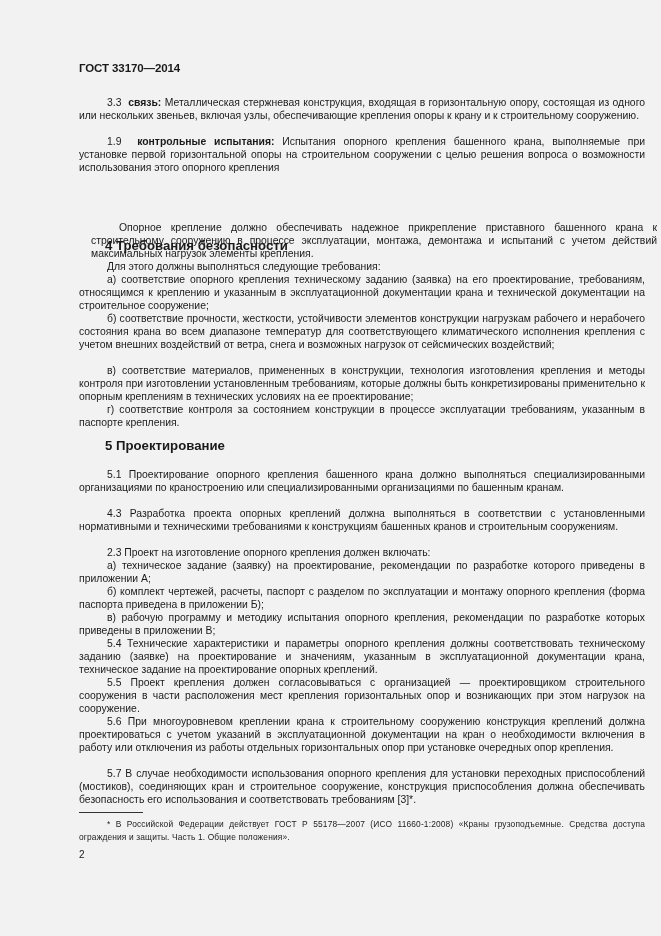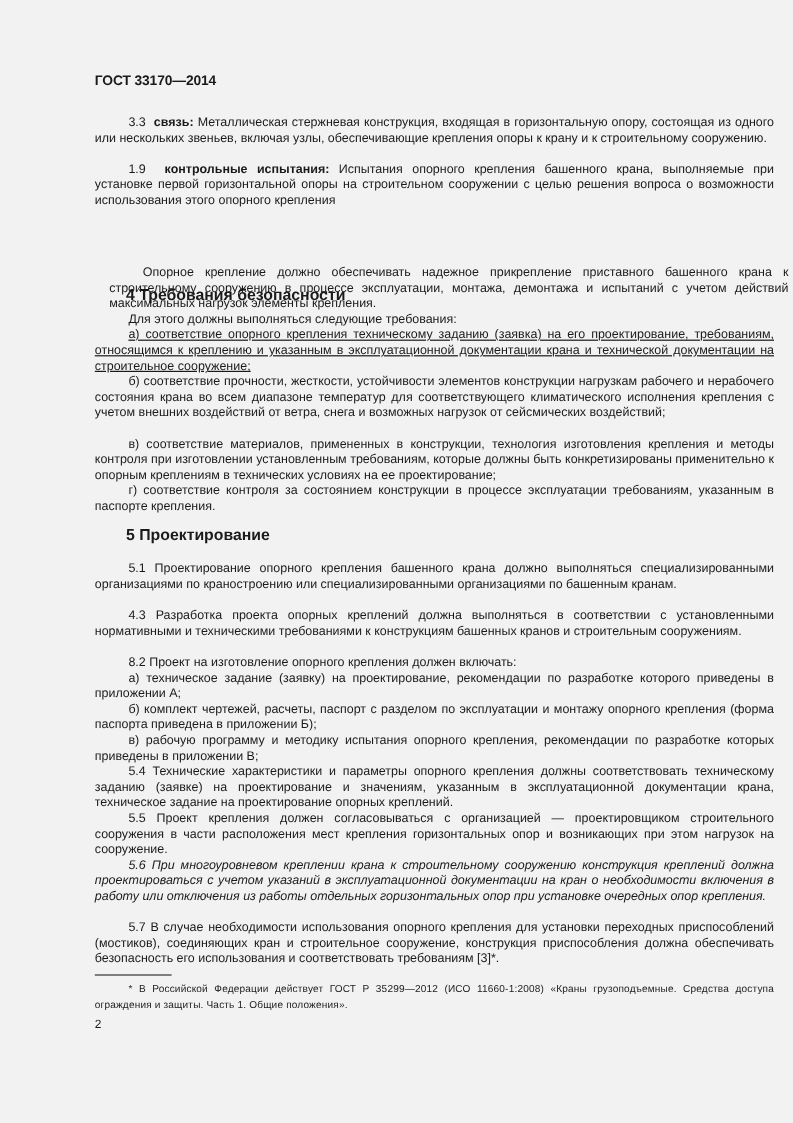--- a/index.html
+++ b/index.html
@@ -45,35 +45,35 @@
   <div class="doc-header">ГОСТ 33170—2014</div>
 
   <p class="p" style="top:96px;"><span class="ind"></span><span>3.3</span>&nbsp; <b>связь:</b> <span>Металлическая стержневая конструкция, входящая в горизонтальную опору, состоящая из одного или нескольких звеньев, включая узлы, обеспечивающие крепления опоры к крану и к строительному сооружению.</span></p>
 
   <p class="p" style="top:135px;"><span class="ind"></span><span>1.9</span>&nbsp; <b>контрольные испытания:</b> <span>Испытания опорного крепления башенного крана, выполняемые при установке первой горизонтальной опоры на строительном сооружении с целью решения вопроса о возможности использования этого опорного крепления</span></p>
 
   <div class="h" style="top:190px;margin-top:48px;">4  Требования безопасности</div>
 
   <p class="p" style="top:221px;margin-left:12px;"><span class="ind"></span><span>Опорное крепление должно обеспечивать надежное прикрепление приставного башенного крана к строительному сооружению в процессе эксплуатации, монтажа, демонтажа и испытаний с учетом действий максимальных нагрузок элементы крепления.</span></p>
   <p class="p" style="top:260px;"><span class="ind"></span><span>Для этого должны выполняться следующие требования:</span></p>
-  <p class="p" style="top:273px;text-decoration:underline;"><span class="ind"></span><span>а)  соответствие опорного крепления техническому заданию (заявка) на его проектирование, требованиям, относящимся к креплению и указанным в эксплуатационной документации крана и технической документации на строительное сооружение;</span></p>
+  <p class="p" style="top:273px;"><span class="ind"></span><span>а)  соответствие опорного крепления техническому заданию (заявка) на его проектирование, требованиям, относящимся к креплению и указанным в эксплуатационной документации крана и технической документации на строительное сооружение;</span></p>
   <p class="p" style="top:312px;"><span class="ind"></span><span>б)  соответствие прочности, жесткости, устойчивости элементов конструкции нагрузкам рабочего и нерабочего состояния крана во всем диапазоне температур для соответствующего климатического исполнения крепления с учетом внешних воздействий от ветра, снега и возможных нагрузок от сейсмических воздействий;</span></p>
   <p class="p" style="top:364px;"><span class="ind"></span><span>в)  соответствие материалов, примененных в конструкции, технология изготовления крепления и методы контроля при изготовлении установленным требованиям, которые должны быть конкретизированы применительно к опорным креплениям в технических условиях на ее проектирование;</span></p>
   <p class="p" style="top:403px;"><span class="ind"></span><span>г)  соответствие контроля за состоянием конструкции в процессе эксплуатации требованиям, указанным в паспорте крепления.</span></p>
 
   <div class="h" style="top:438px;">5  Проектирование</div>
 
   <p class="p" style="top:468px;"><span class="ind"></span><span>5.1  Проектирование опорного крепления башенного крана должно выполняться специализированными организациями по краностроению или специализированными организациями по башенным кранам.</span></p>
   <p class="p" style="top:507px;"><span class="ind"></span><span>4.3  Разработка проекта опорных креплений должна выполняться в соответствии с установленными нормативными и техническими требованиями к конструкциям башенных кранов и строительным сооружениям.</span></p>
-  <p class="p" style="top:546px;"><span class="ind"></span><span>8.2  Проект на изготовление опорного крепления должен включать:</span></p>
+  <p class="p" style="top:546px;"><span class="ind"></span><span>2.3  Проект на изготовление опорного крепления должен включать:</span></p>
   <p class="p" style="top:559px;"><span class="ind"></span><span>а)  техническое задание (заявку) на проектирование, рекомендации по разработке которого приведены в приложении А;</span></p>
   <p class="p" style="top:585px;"><span class="ind"></span><span>б)  комплект чертежей, расчеты, паспорт с разделом по эксплуатации и монтажу опорного крепления (форма паспорта приведена в приложении Б);</span></p>
   <p class="p" style="top:611px;"><span class="ind"></span><span>в)  рабочую программу и методику испытания опорного крепления, рекомендации по разработке которых приведены в приложении В;</span></p>
   <p class="p" style="top:637px;"><span class="ind"></span><span>5.4  Технические характеристики и параметры опорного крепления должны соответствовать техническому заданию (заявке) на проектирование и значениям, указанным в эксплуатационной документации крана, техническое задание на проектирование опорных креплений.</span></p>
   <p class="p" style="top:676px;"><span class="ind"></span><span>5.5  Проект крепления должен согласовываться с организацией — проектировщиком строительного сооружения в части расположения мест крепления горизонтальных опор и возникающих при этом нагрузок на сооружение.</span></p>
-  <p class="p" style="top:715px;font-style:italic;"><span class="ind"></span><span>5.6  При многоуровневом креплении крана к строительному сооружению конструкция креплений должна проектироваться с учетом указаний в эксплуатационной документации на кран о необходимости включения в работу или отключения из работы отдельных горизонтальных опор при установке очередных опор крепления.</span></p>
+  <p class="p" style="top:715px;"><span class="ind"></span><span>5.6  При многоуровневом креплении крана к строительному сооружению конструкция креплений должна проектироваться с учетом указаний в эксплуатационной документации на кран о необходимости включения в работу или отключения из работы отдельных горизонтальных опор при установке очередных опор крепления.</span></p>
   <p class="p" style="top:767px;"><span class="ind"></span><span>5.7  В случае необходимости использования опорного крепления для установки переходных приспособлений (мостиков), соединяющих кран и строительное сооружение, конструкция приспособления должна обеспечивать безопасность его использования и соответствовать требованиям [3]*.</span></p>
 
   <div class="fn-rule"></div>
-  <div class="fn"><span class="ind" style="display:inline-block;width:28px;"></span><span>* В Российской Федерации действует ГОСТ Р 35299—2012 (ИСО 11660-1:2008) «Краны грузоподъемные. Средства доступа ограждения и защиты. Часть 1. Общие положения».</span></div>
+  <div class="fn"><span class="ind" style="display:inline-block;width:28px;"></span><span>* В Российской Федерации действует ГОСТ Р 55178—2007 (ИСО 11660-1:2008) «Краны грузоподъемные. Средства доступа ограждения и защиты. Часть 1. Общие положения».</span></div>
 
   <div class="pagenum">2</div>
 </div>
 
 </body></html>

